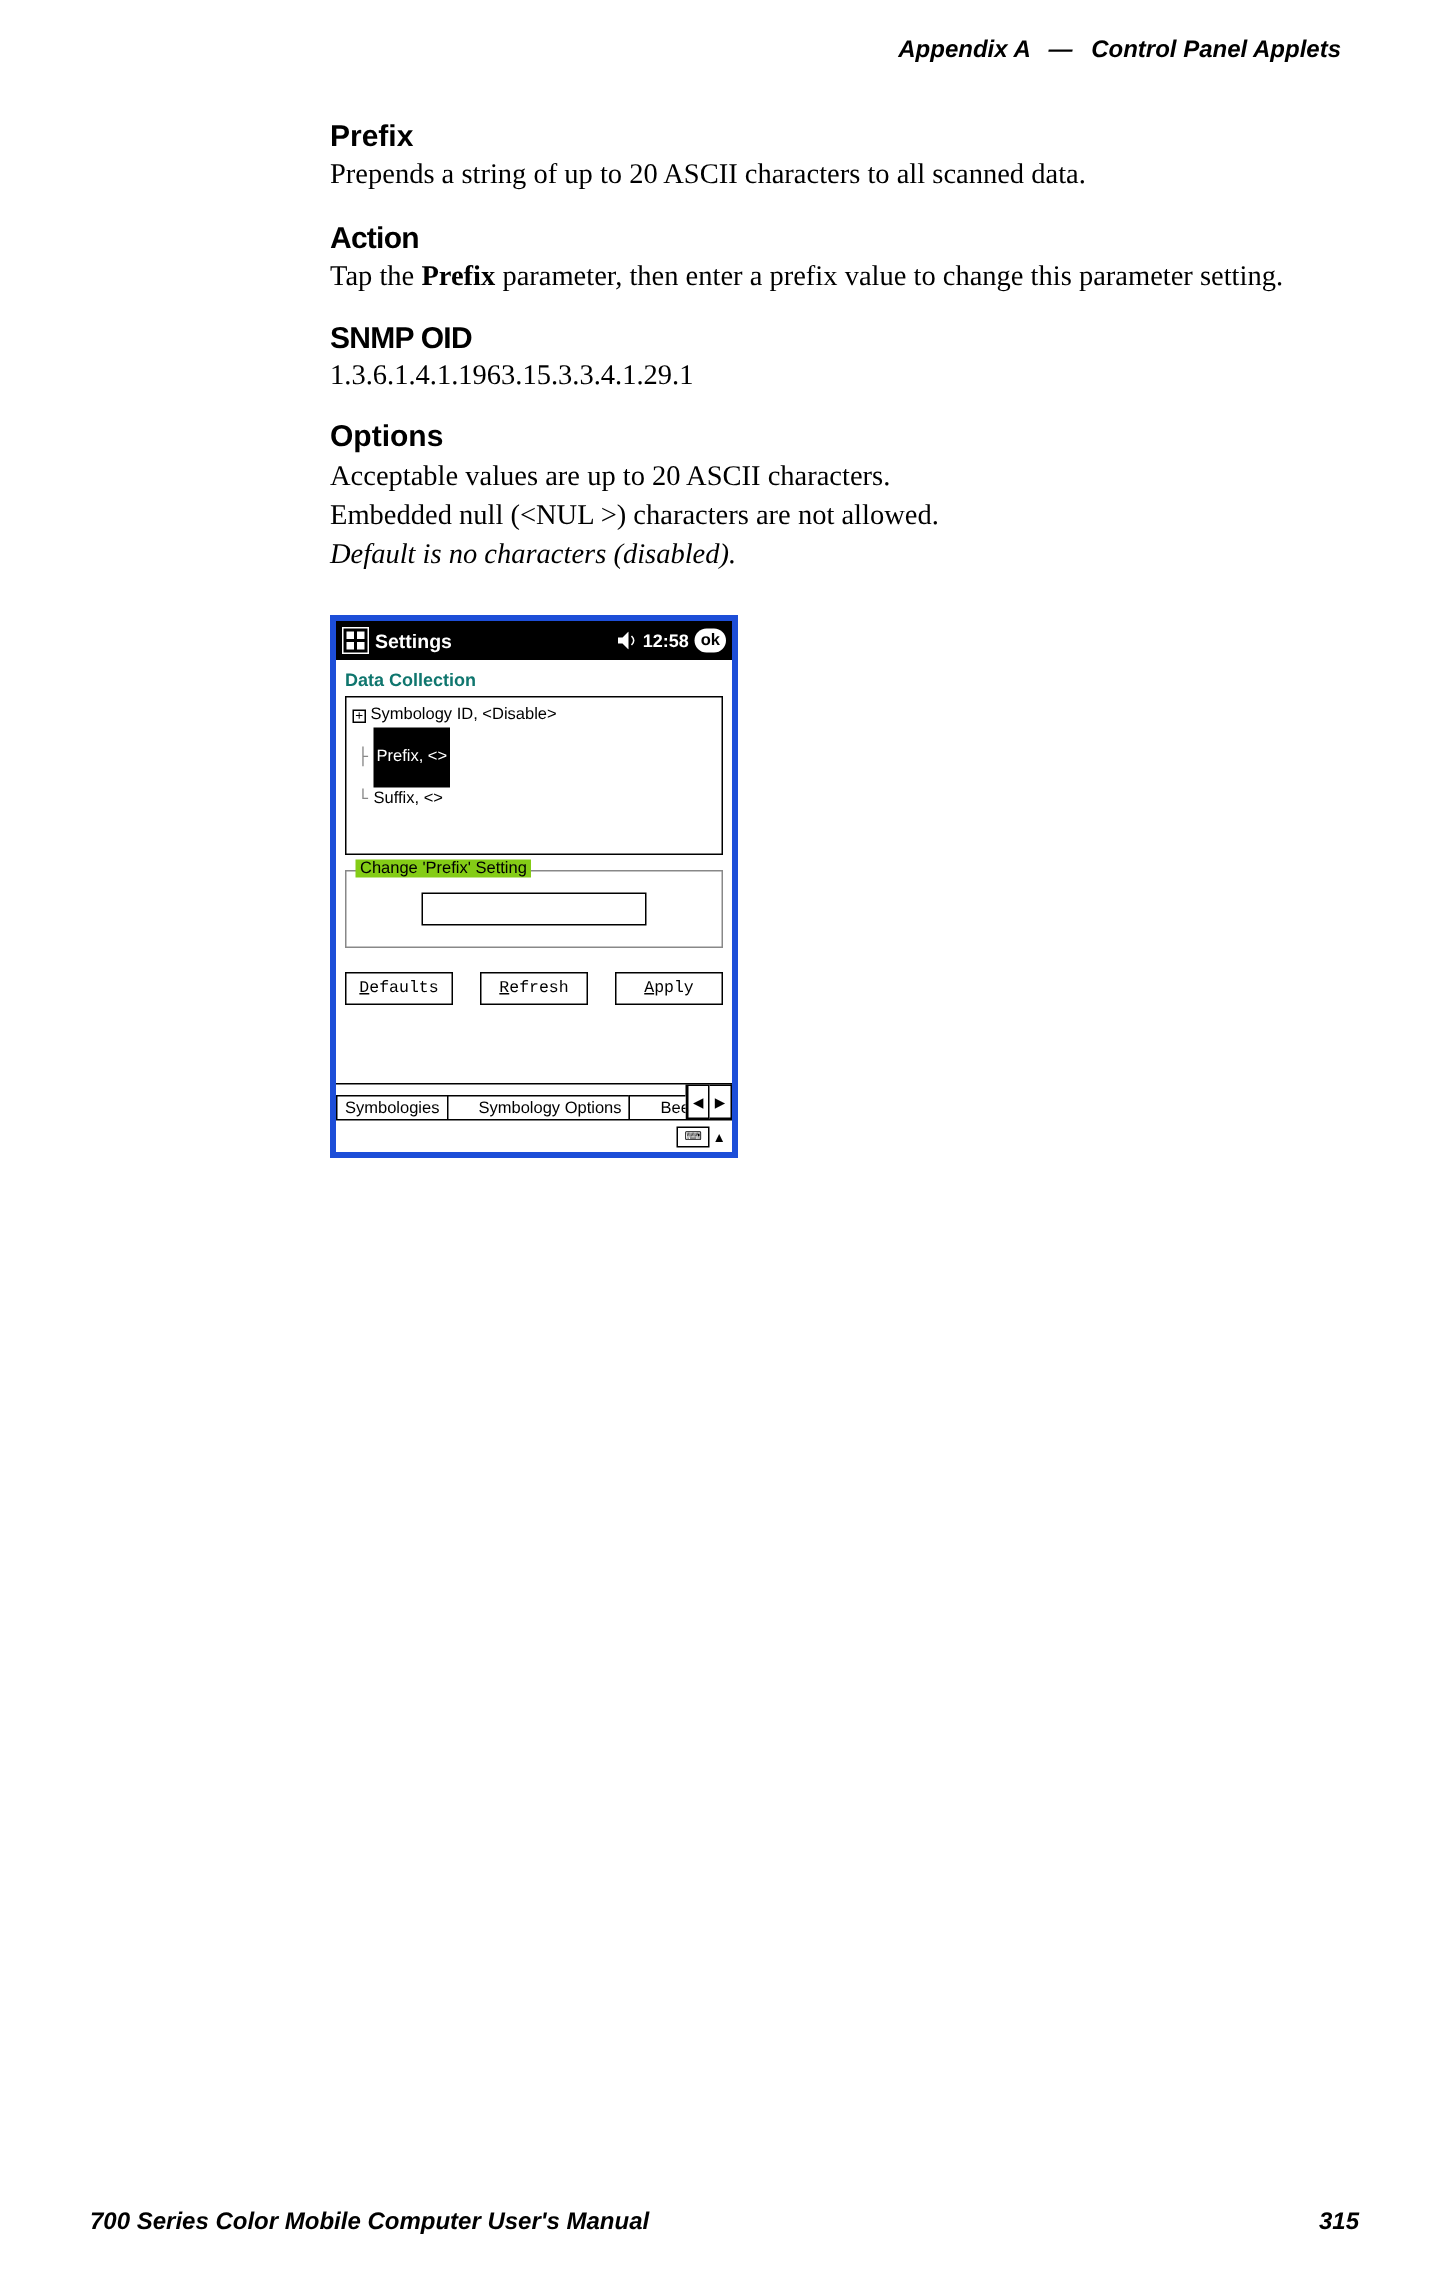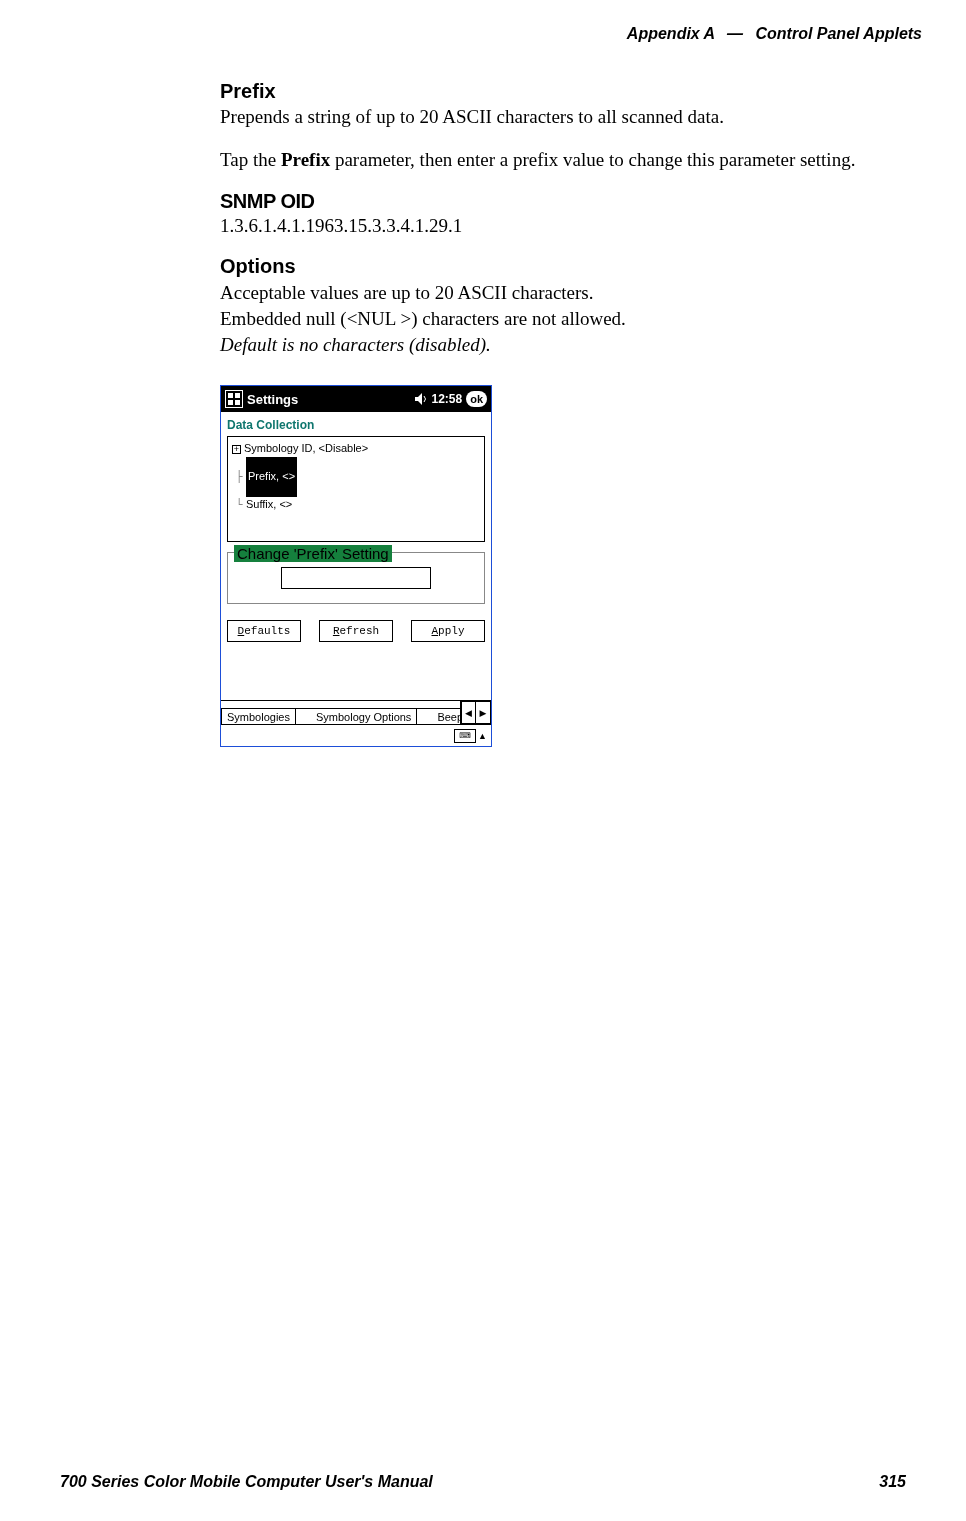--- a/index.html
+++ b/index.html
@@ -7,21 +7,21 @@
     width: 966px;
     height: 1521px;
     background: white;
     font-family: 'Times New Roman', Times, serif;
     position: relative;
     color: #000;
   }
   .header {
     position: absolute;
     top: 25px;
-    right: 44px;
+    right: 72px;
     font-family: Arial, Helvetica, sans-serif;
     font-style: italic;
     font-weight: bold;
     font-size: 16px;
   }
   .header .dash { margin: 0 8px; }
   .content {
     position: absolute;
     top: 80px;
     left: 220px;
@@ -43,21 +43,21 @@
   .snmp-value { font-size: 19px; margin-bottom: 18px; }
   .options-block { font-size: 19px; line-height: 1.35; }
   .options-block .line { display: block; }
   .options-block .italic { font-style: italic; }
 
   
   .screenshot {
     margin-top: 28px;
     width: 272px;
     height: 362px;
-    border: 1px solid #1d4ed8;
+    border: 4px solid #1d4ed8;
     font-family: Tahoma, Arial, sans-serif;
     font-size: 11px;
     background: white;
     display: flex;
     flex-direction: column;
   }
   .titlebar {
     background: #000;
     color: #fff;
     height: 26px;
@@ -124,23 +124,23 @@
   }
   .change-group {
     margin: 10px 6px 0 6px;
     border: 1px solid #888;
     position: relative;
     height: 52px;
   }
   .change-legend {
     position: absolute;
     top: -8px; left: 6px;
-    background: #15803d;
+    background: #84cc16;
     padding: 0 3px;
-    font-size: 15px;
+    font-size: 11px;
     color: #000;
   }
   .change-input {
     position: absolute;
     top: 14px; left: 50%;
     transform: translateX(-50%);
     width: 150px; height: 22px;
     border: 1px solid #000;
     background: #fff;
   }
@@ -235,20 +235,21 @@
   <span>Appendix A</span>
   <span class="dash">—</span>
   <span>Control Panel Applets</span>
 </div>
 
 <div class="content">
 
   <div class="section-heading">Prefix</div>
   <div class="body-text">Prepends a string of up to 20 ASCII characters to all scanned data.</div>
 
+  <div class="section-heading narrow">Action</div>
   <div class="body-text">
     <span>Tap the </span><span class="bold">Prefix</span><span> parameter, then enter a prefix value to change this parame­ter setting.</span>
   </div>
 
   <div class="section-heading narrow">SNMP OID</div>
   <div class="snmp-value">1.3.6.1.4.1.1963.15.3.3.4.1.29.1</div>
 
   <div class="section-heading">Options</div>
   <div class="options-block">
     <span class="line">Acceptable values are up to 20 ASCII characters.</span>

